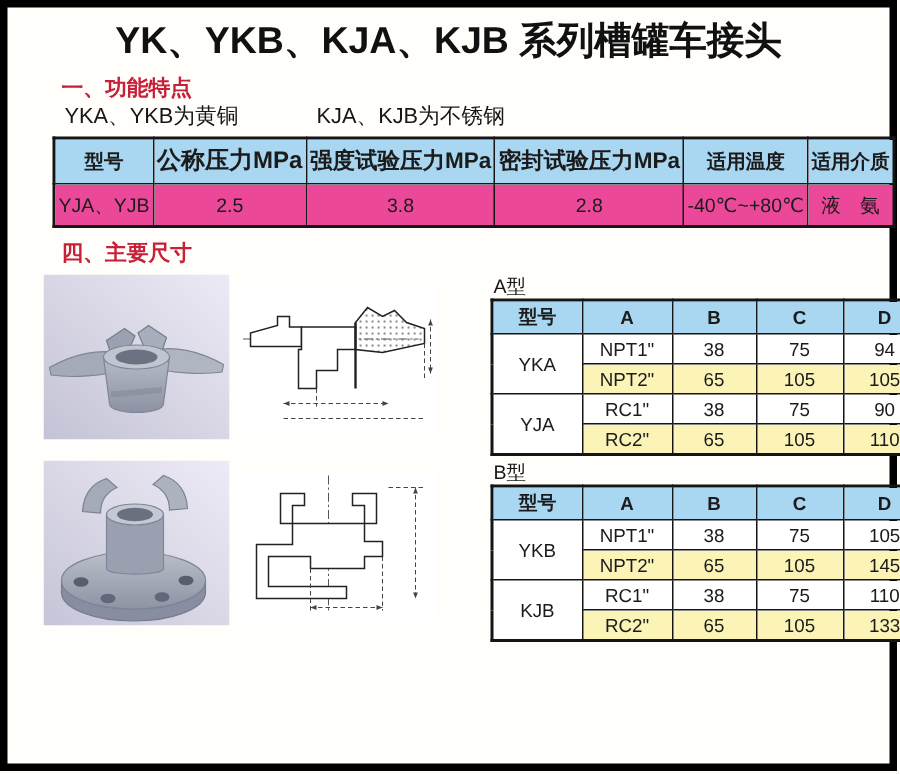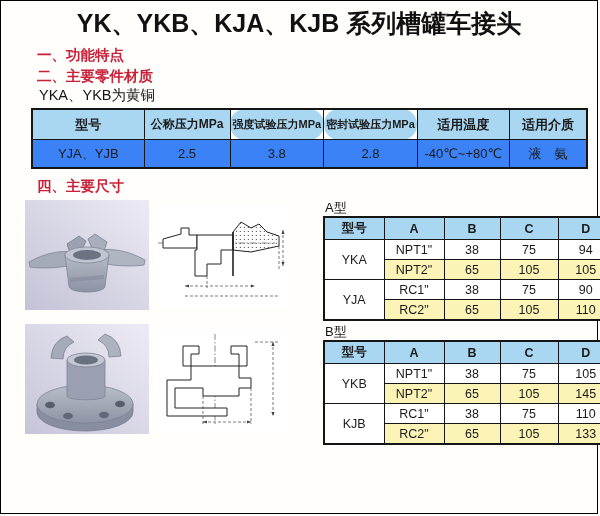--- a/index.html
+++ b/index.html
@@ -3,21 +3,21 @@
 <meta charset="utf-8">
 <style>
   html,body{margin:0;padding:0;}
   body{
     width:600px;height:516px;
     background:#fffefb;
     font-family:"Liberation Sans","DejaVu Sans",sans-serif;
     color:#1b1b1b;
     overflow:hidden;
   }
-  .page{position:relative;width:598px;height:514px;border:1px solid #000000;box-sizing:border-box;background:#fffefb;}
+  .page{position:relative;width:598px;height:514px;border:5px solid #000000;box-sizing:border-box;background:#fffefb;}
   .title{
     text-align:center;font-size:25px;font-weight:bold;
     padding-top:7px;line-height:30px;letter-spacing:0px;color:#111;
   }
   .sec-heading{
     color:#c9203a;font-weight:bold;font-size:14.5px;
     margin:8px 0 0 36px;line-height:18px;font-family:Liberation Serif, serif;
   }
   .sec-heading.tight{margin-top:3px;}
   .para{
@@ -30,24 +30,24 @@
   
   .perf-table{
     border-collapse:collapse;margin:4px 0 0 30px;
     font-size:13px;table-layout:fixed;border:2px solid #151515;
   }
   .perf-table th,.perf-table td{
     border:1px solid #151515;text-align:center;vertical-align:middle;
     padding:0 2px;overflow:hidden;white-space:nowrap;
   }
   .perf-table th{height:29px;background:#a9d6f1;font-weight:bold;font-size:13px;}
-  .perf-table th.small{font-size:11px;border-radius:15px;}
-  .perf-table th.mid{font-size:12px;}
+  .perf-table th.small{font-size:15px;}
+  .perf-table th.mid{font-size:16px;}
   .perf-table td{height:27px;background:#ffffff;font-size:13px;}
-  .perf-table tr.r-yellow td{background:#3b82f6;}
+  .perf-table tr.r-yellow td{background:#ec4899;}
   
   .dim-row{display:flex;align-items:flex-start;margin:5px 0 0 24px;}
   .dim-row.second{margin-top:3px;}
   .photo{width:124px;height:110px;flex:none;}
   .drawing{width:132px;height:102px;flex:none;margin:6px 0 0 6px;}
   .dim-right{margin-left:4px;flex:none;width:292px;padding-left:32px;}
   .dim-label{font-size:13px;line-height:15px;margin:0 0 1px 2px;color:#161616;}
   .dim-table{
     border-collapse:collapse;width:290px;table-layout:fixed;
     font-size:12.5px;border:2px solid #151515;
@@ -63,23 +63,23 @@
 </style>
 </head>
 <body>
 
 <div class="page">
 
   <div class="title">YK、YKB、KJA、KJB 系列槽罐车接头</div>
 
   <div class="sec-heading">一、功能特点</div>
 
-  <div class="sec-heading tight">二、主要零件材质</div>
   <div class="materials-line">
     <span>YKA、YKB为黄铜</span>
+    <span>KJA、KJB为不锈钢</span>
   </div>
 
 
   <table class="perf-table">
     <colgroup>
       <col style="width:112px">
         <col style="width:86px">
         <col style="width:90px">
       <col style="width:88px">
         <col style="width:92px">

